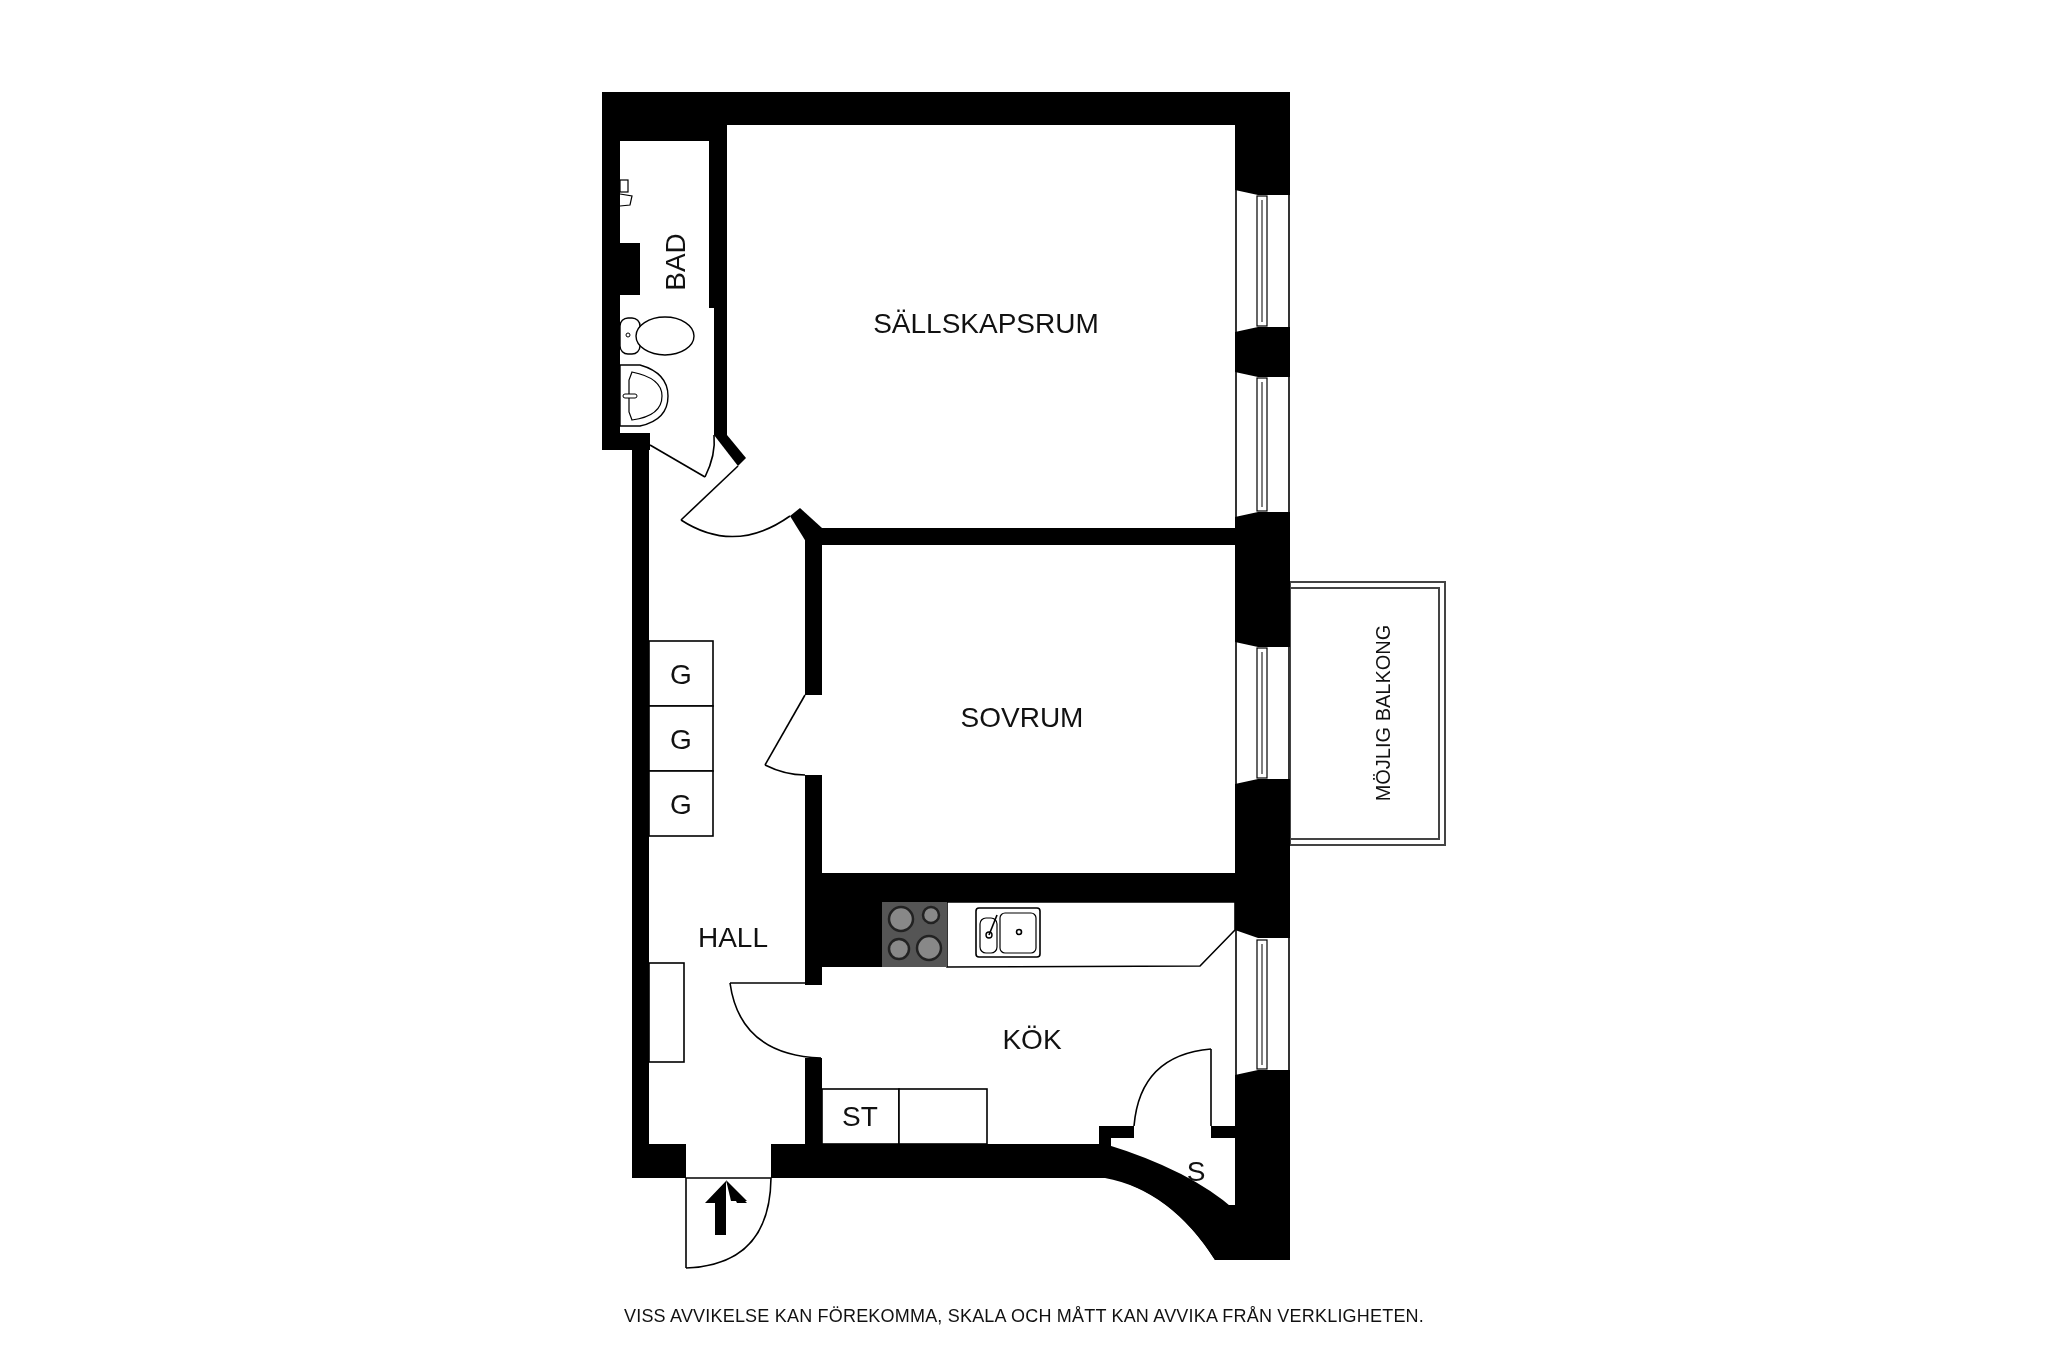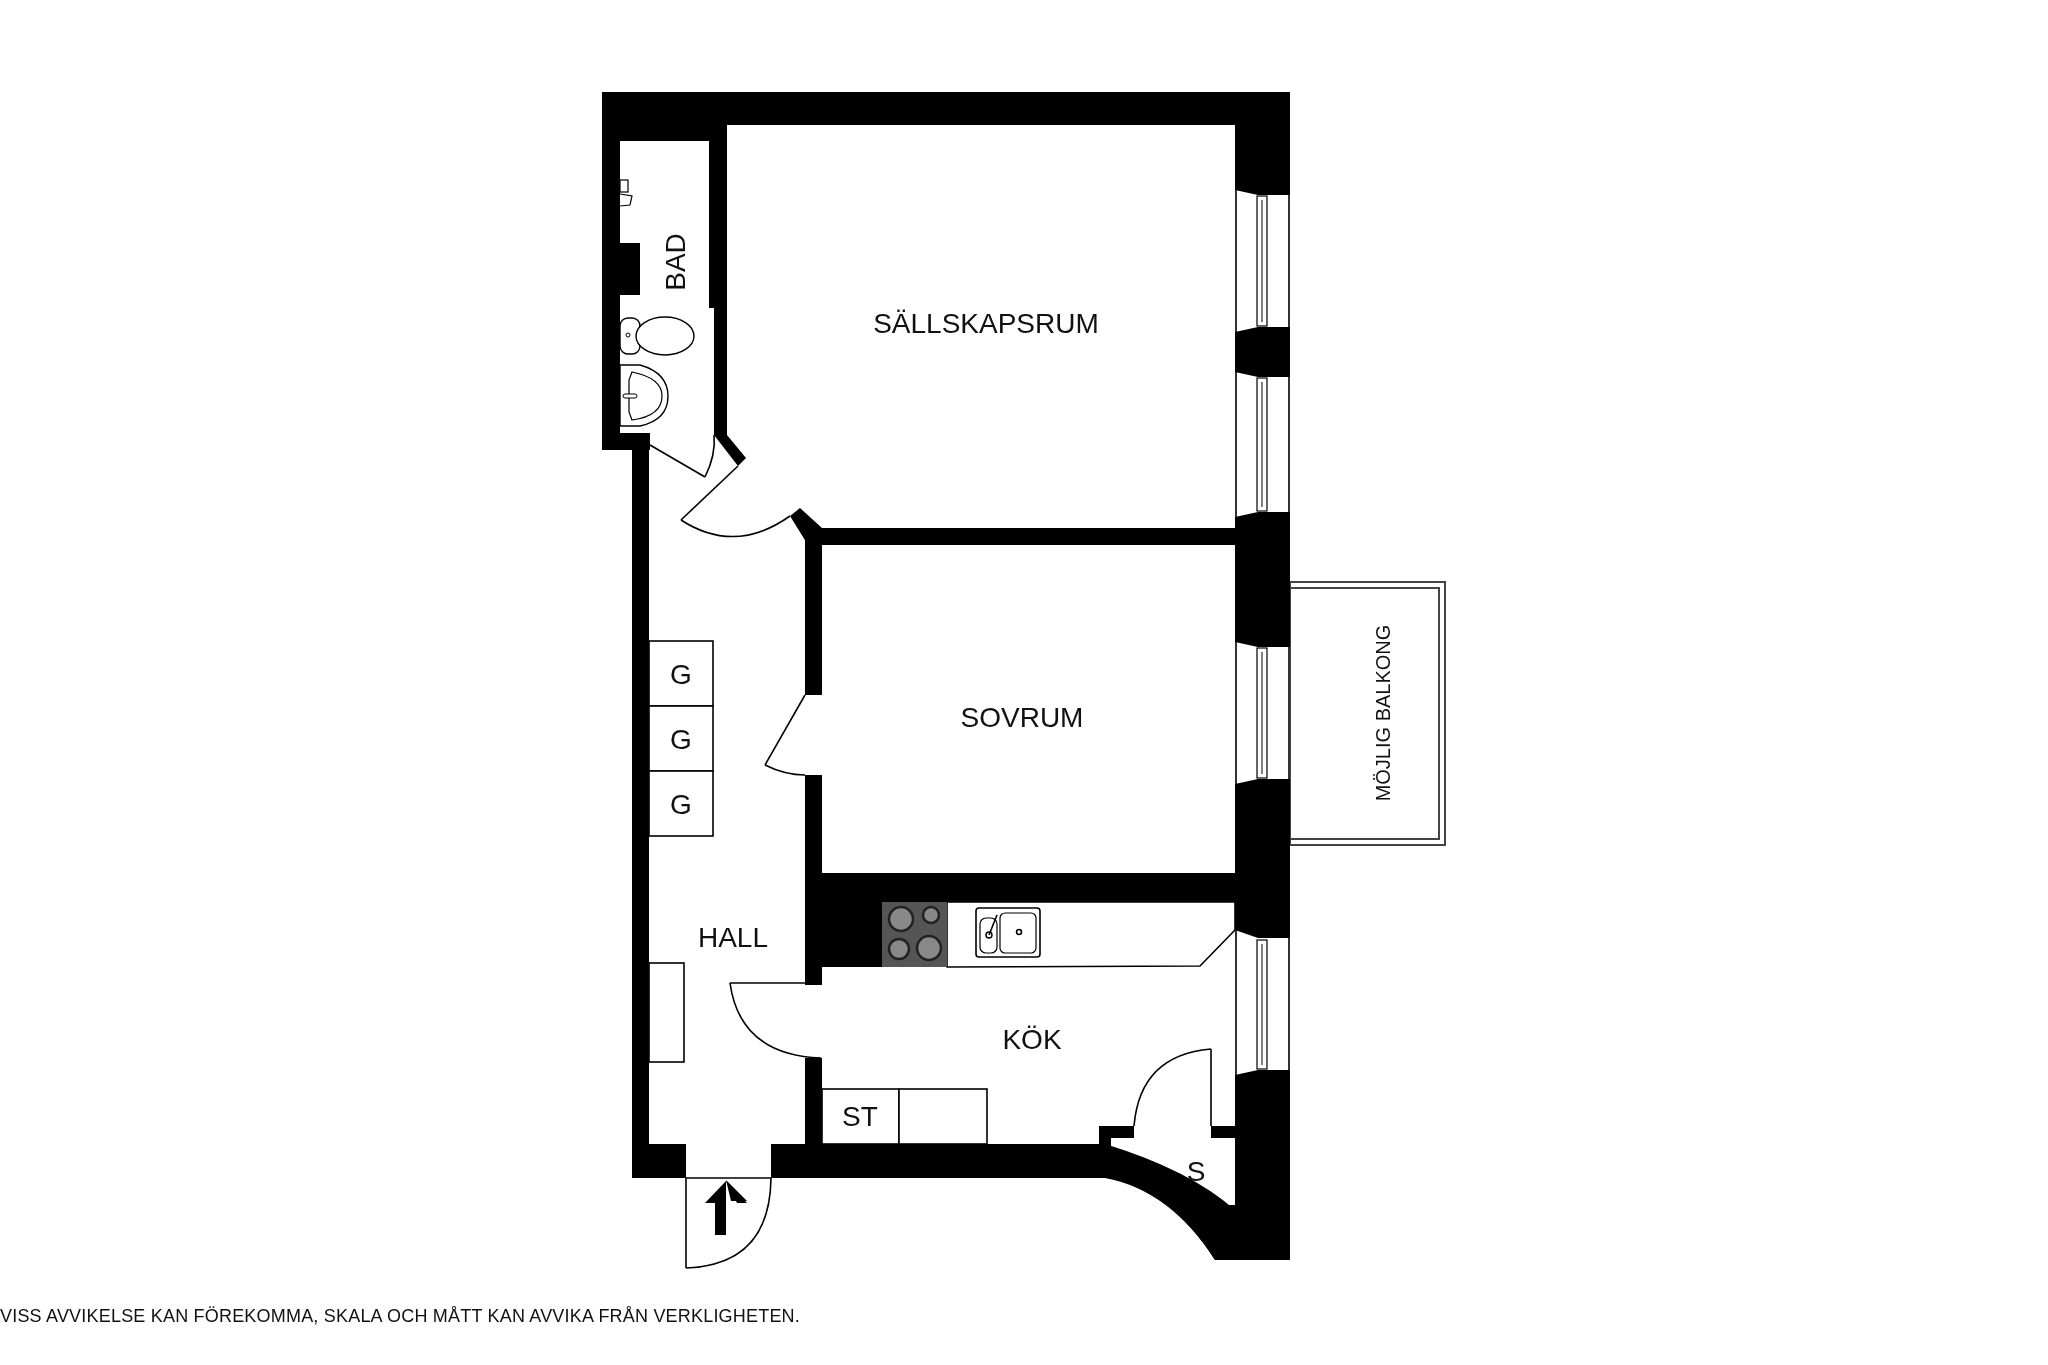--- a/index.html
+++ b/index.html
@@ -2,21 +2,21 @@
 <html><head>
 <meta charset="utf-8">
 <style>
   html, body { margin: 0; padding: 0; background: #ffffff; }
   body { width: 2048px; height: 1365px; position: relative; overflow: hidden; font-family: "Liberation Sans", sans-serif; }
   #plan { position: absolute; left: 0; top: 0; width: 2048px; height: 1365px; }
   .wall { fill: #000000; }
   .line { fill: none; stroke: #000000; stroke-width: 1.6; }
   .furn { fill: #ffffff; stroke: #000000; stroke-width: 1.6; }
   .lbl { font-family: "Liberation Sans", sans-serif; fill: #111111; }
-  .disclaimer { position: absolute; left: 0; width: 2048px; top: 1306px; text-align: left; font-size: 18px; color: #111111; letter-spacing: 0.2px; }
+  .disclaimer { position: absolute; left: 0; width: 2048px; top: 1306px; text-align: center; font-size: 18px; color: #111111; letter-spacing: 0.2px; }
 </style>
 </head>
 <body>
 
 <svg id="plan" viewBox="0 0 2048 1365" xmlns="http://www.w3.org/2000/svg">
 
   <g>
     <rect x="1290" y="582" width="155" height="263" fill="none" stroke="#444" stroke-width="2"></rect>
     <rect x="1290" y="588" width="149" height="251" fill="none" stroke="#444" stroke-width="2"></rect>
   </g>

